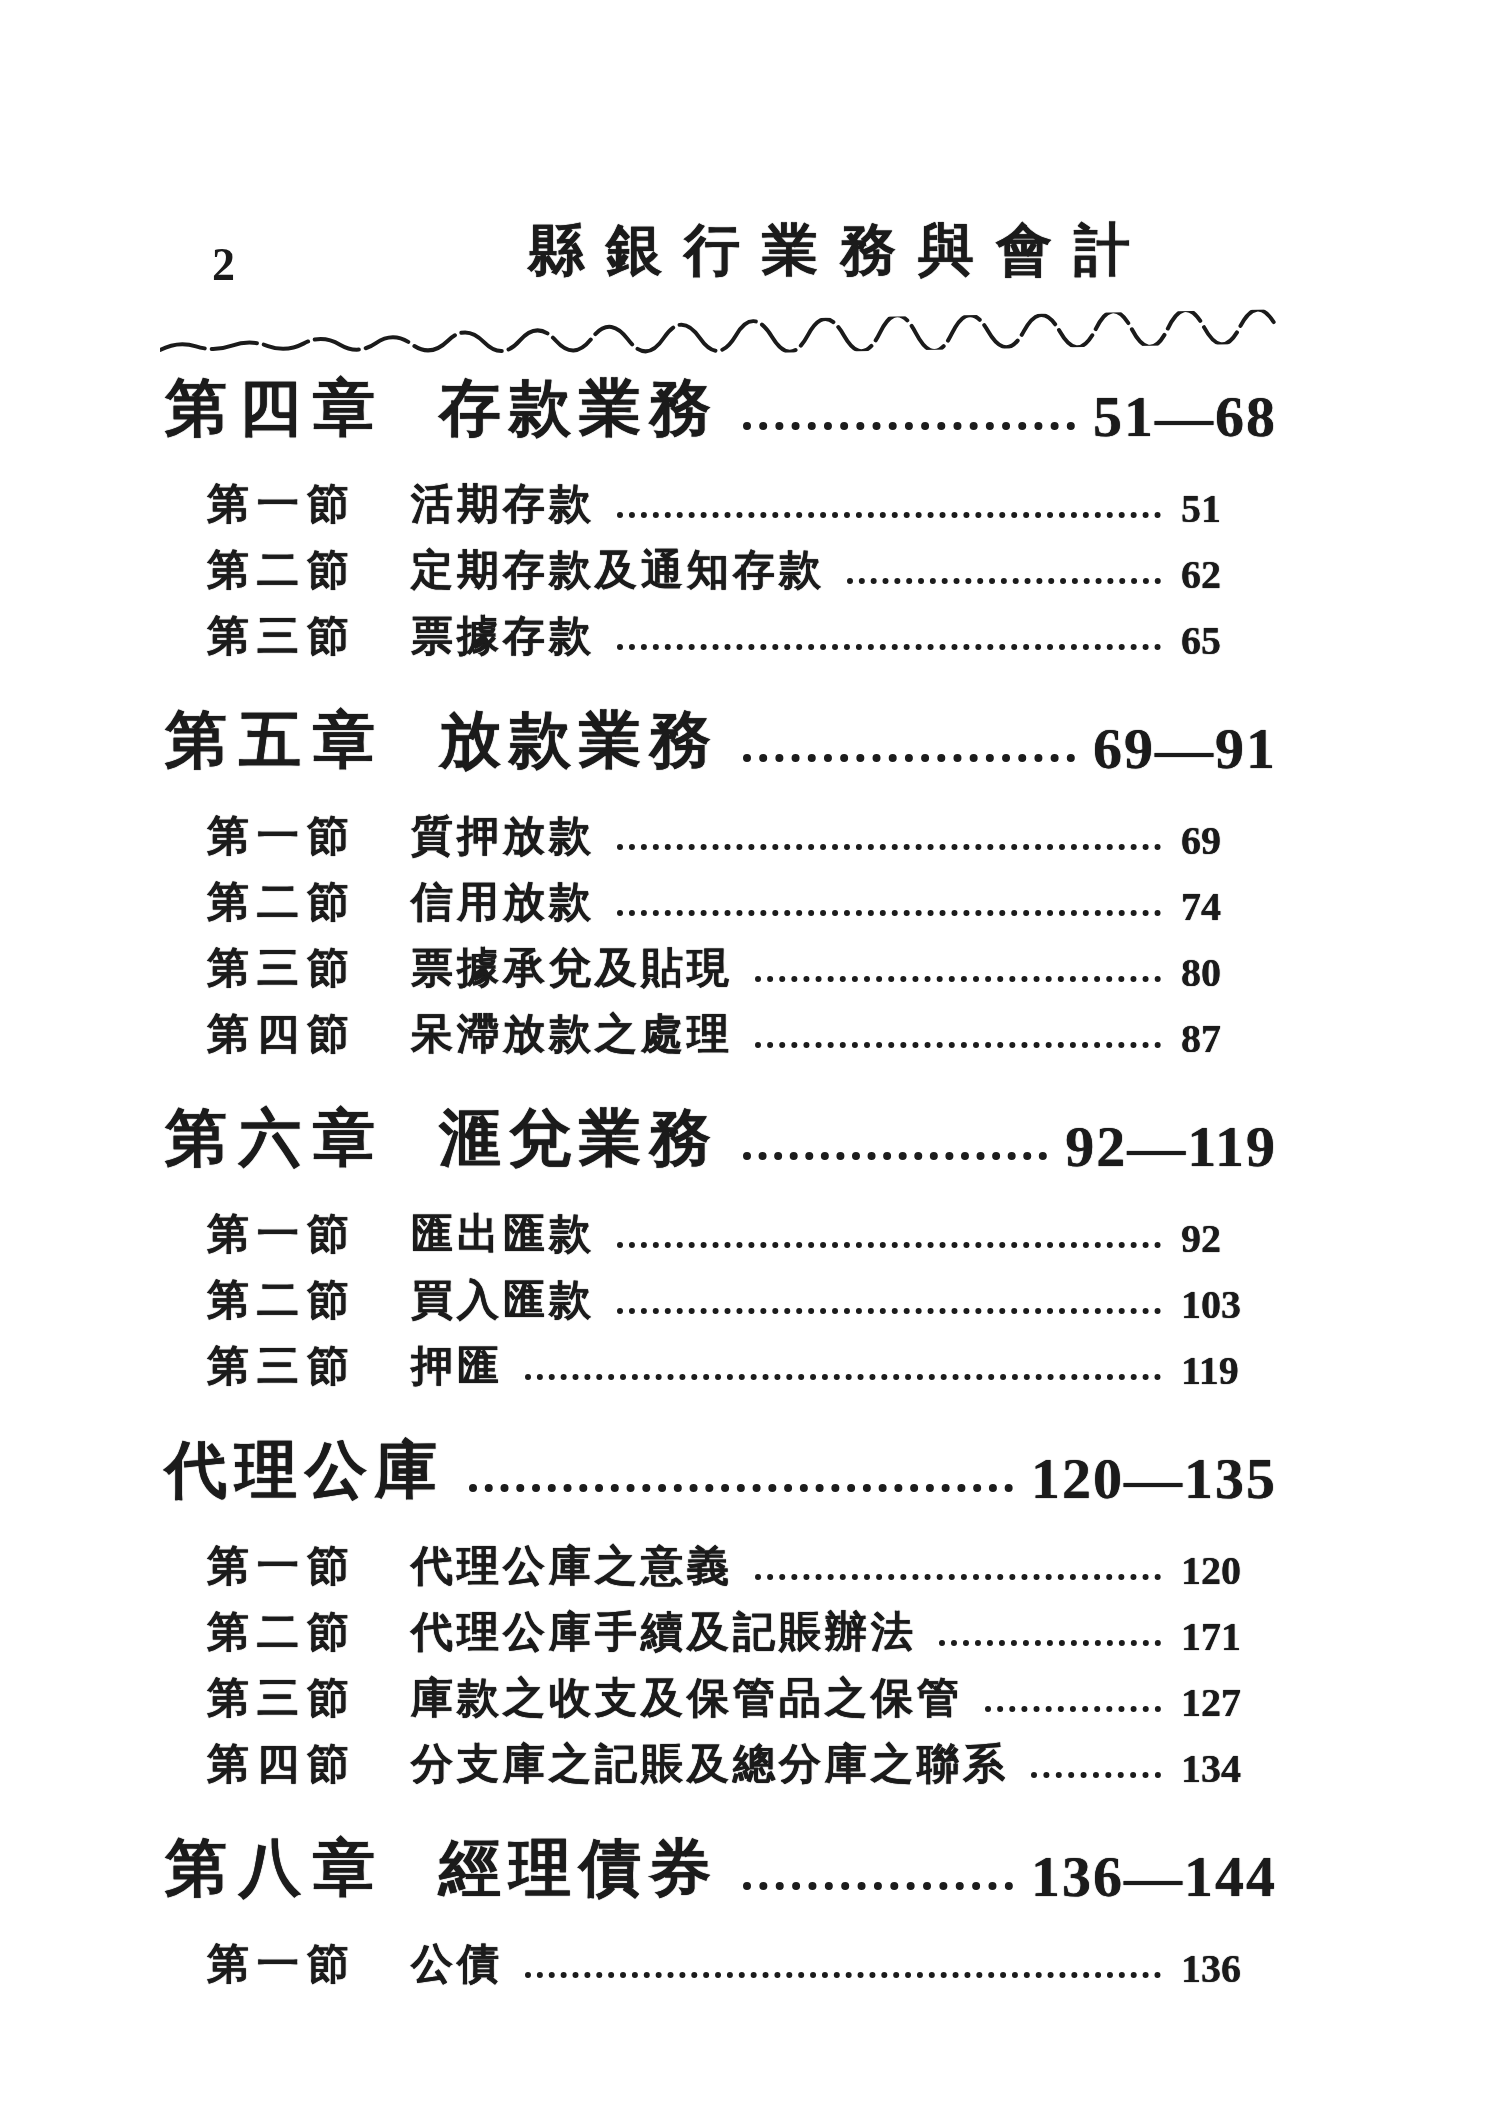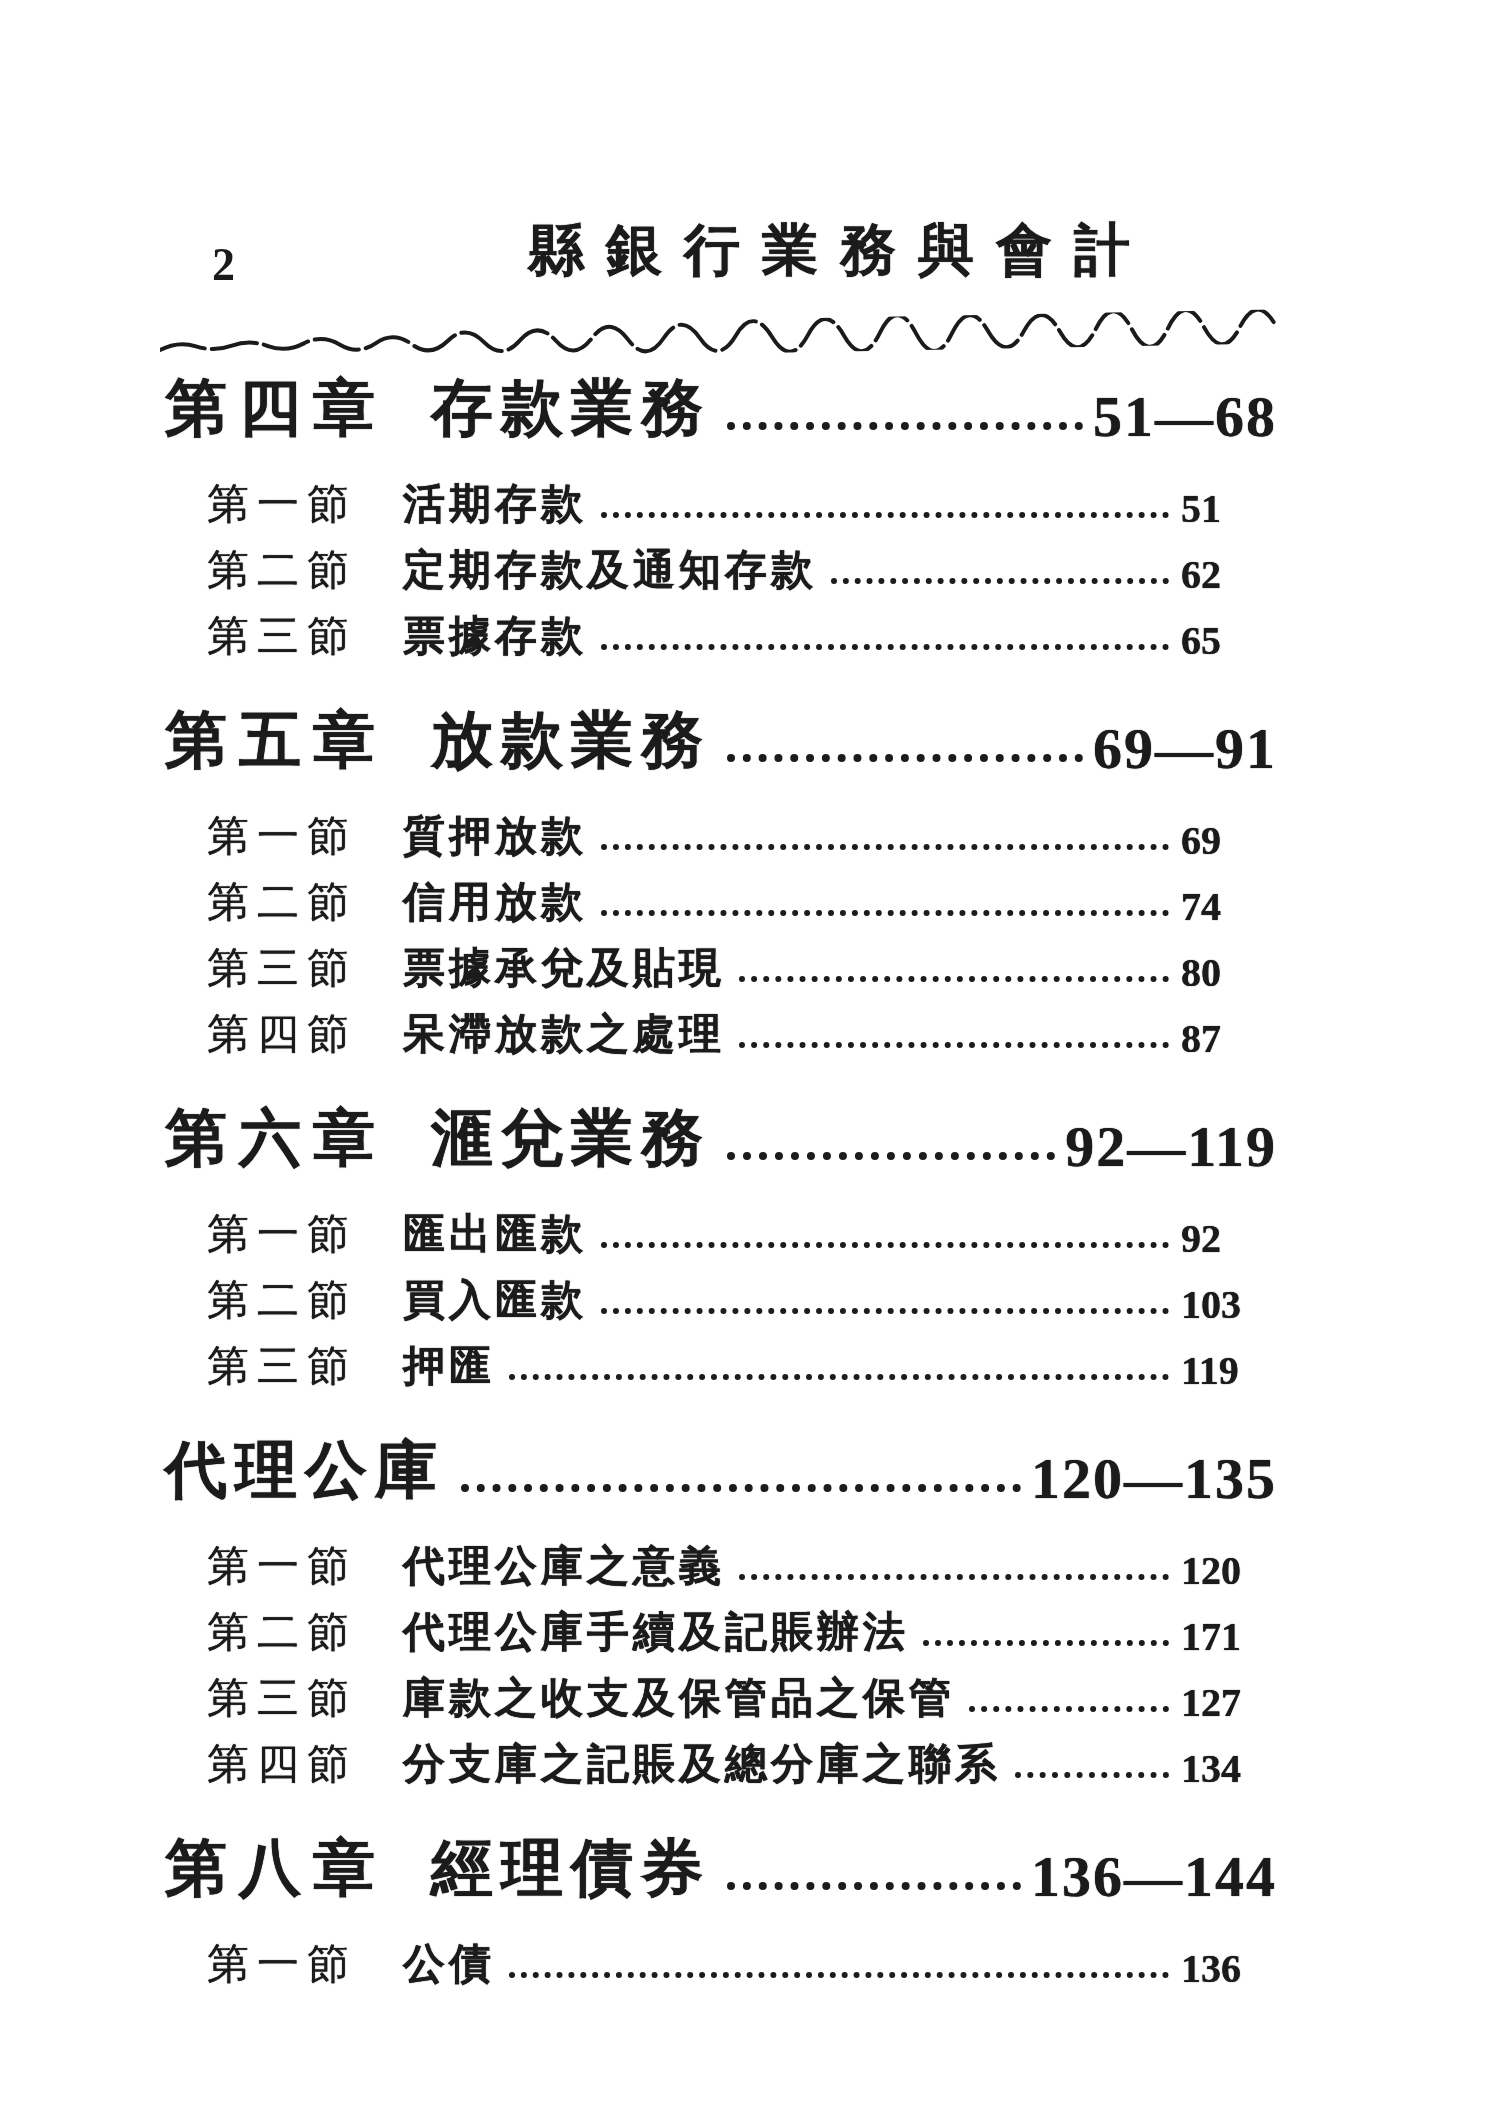--- a/index.html
+++ b/index.html
@@ -24,37 +24,37 @@
   }
   .head-rule{
     position:absolute;left:160px;top:330px;
     transform:rotate(-1.05deg);transform-origin:left center;
   }
   
   .toc{
     position:absolute;left:165px;top:366px;width:1112px;
   }
   .chapter{margin-bottom:34px;}
-  .row{display:flex;align-items:flex-end;}
+  .row{display:flex;align-items:flex-end;gap:8px;}
   .chapter-row{margin-bottom:26px;}
   .section-row{margin-bottom:10px;padding-left:42px;}
   .ch-label{
     font-size:62px;font-weight:bold;letter-spacing:12px;
     white-space:nowrap;margin-right:44px;text-shadow:0 0 1px #000;
   }
   .ch-title{
     font-size:62px;font-weight:bold;letter-spacing:8px;
     white-space:nowrap;text-shadow:0 0 1px #000;
   }
   .ch-pages{
     font-size:58px;font-weight:bold;white-space:nowrap;
     letter-spacing:2px;text-shadow:0 0 1px #000;text-align:center;
   }
   .sec-label{
-    font-size:42px;font-weight:normal;letter-spacing:8px;
+    font-size:42px;font-weight:bold;letter-spacing:8px;
     white-space:nowrap;margin-right:46px;text-shadow:0 0 1px #000;
   }
   .sec-title{
     font-size:42px;font-weight:bold;letter-spacing:4px;
     white-space:nowrap;text-shadow:0 0 1px #000;text-align:center;
   }
   .sec-page{
     font-size:40px;font-weight:bold;min-width:96px;
     white-space:nowrap;text-shadow:0 0 1px #000;
   }

